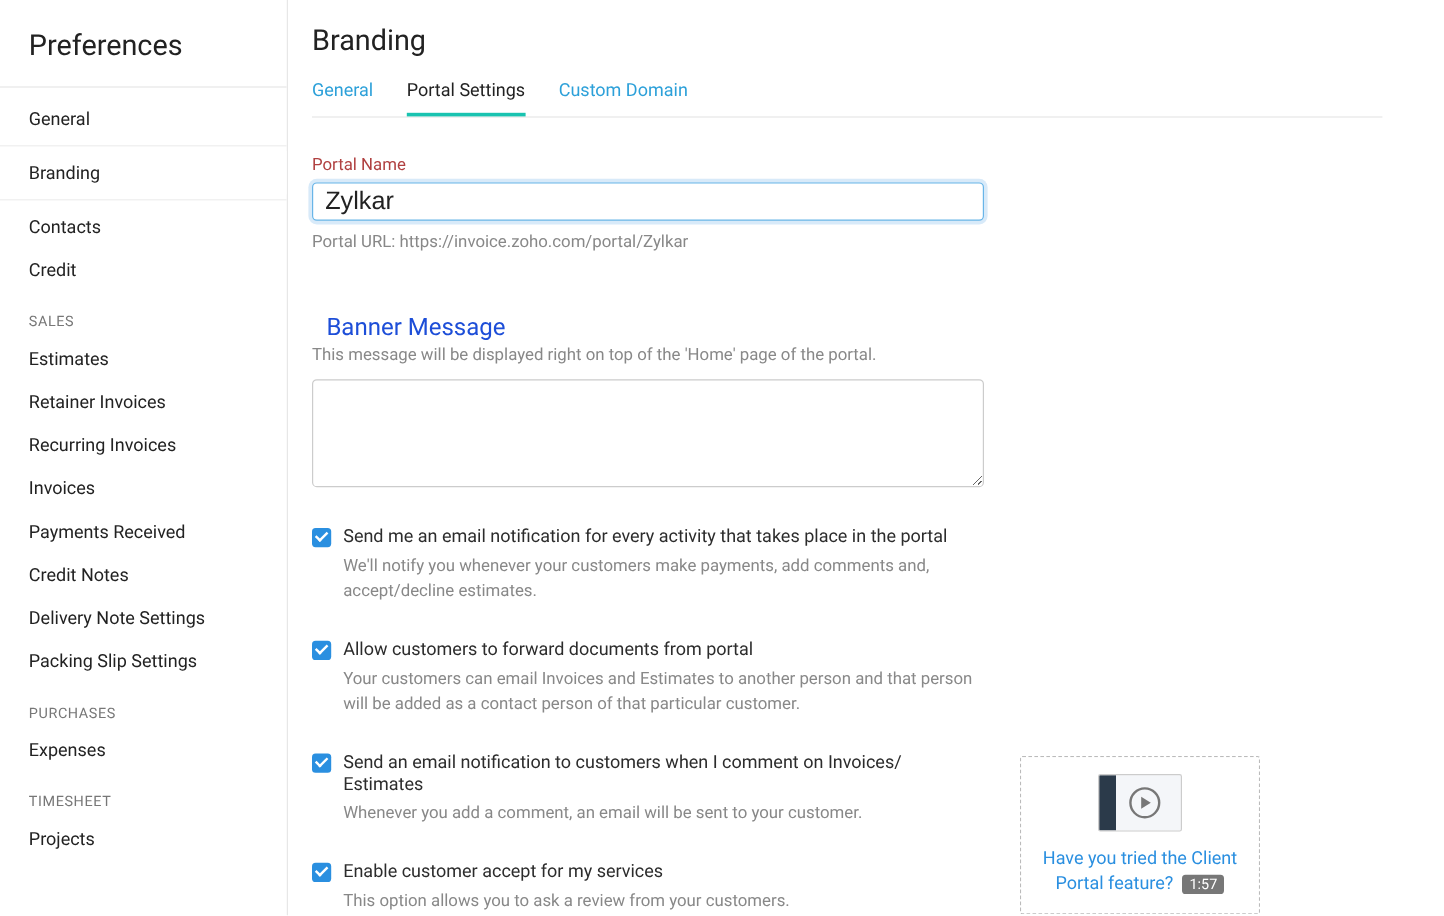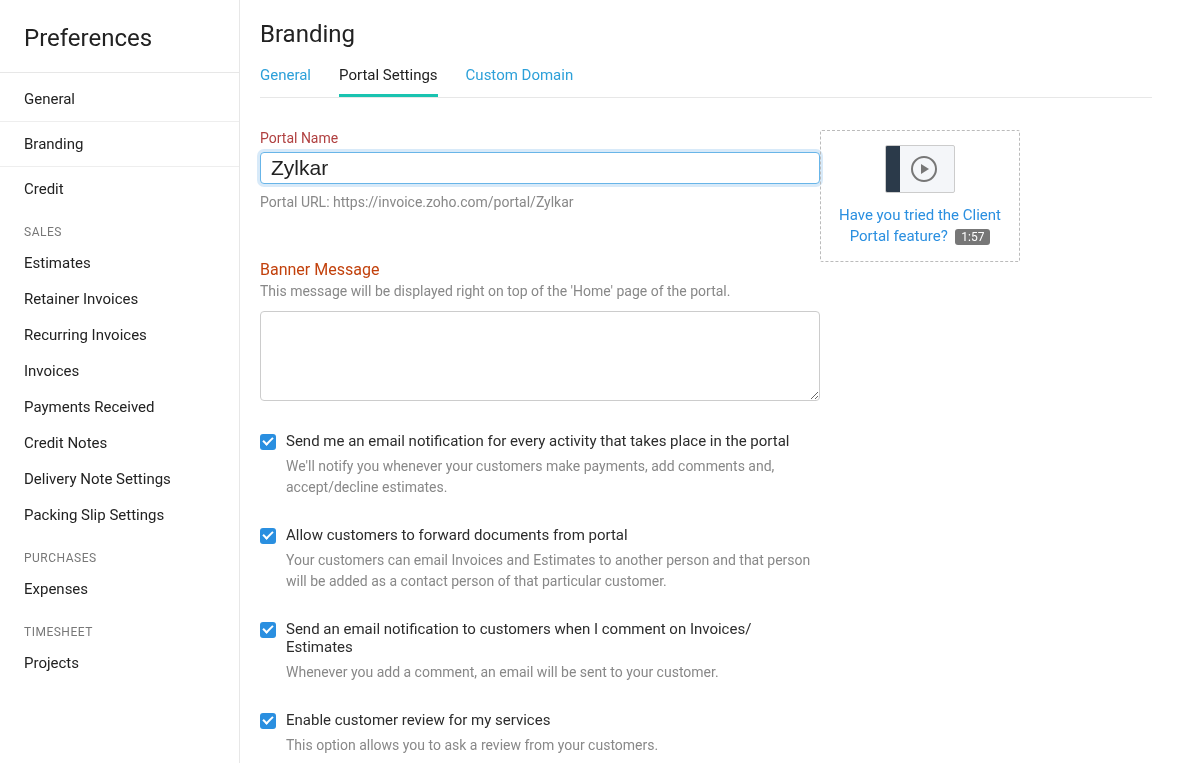--- a/index.html
+++ b/index.html
@@ -16,28 +16,28 @@
   .sidebar-item.active { background: #fff; }
   .divider { border: none; border-top: 1px solid #eee; margin: 4px 0; }
 
   
   .main { flex: 1; padding: 20px 30px 30px 20px; overflow-y: auto; position: relative; }
   .page-title { font-size: 24px; font-weight: 400; color: #222; margin-bottom: 18px; }
   .tabs { display: flex; gap: 28px; border-bottom: 1px solid #e7e7e7; margin-bottom: 32px; }
   .tab { padding: 0 0 10px 0; font-size: 15px; color: #2ca0d9; cursor: pointer; border-bottom: 3px solid transparent; }
   .tab.active { color: #222; border-bottom: 3px solid #19c3b0; }
 
-  .content-row { display: flex; align-items: flex-start; }
+  .content-row { display: flex; align-items: flex-end; gap: 30px; }
   .content-left { flex: 1; max-width: 560px; }
 
   .field-label { font-size: 14px; color: #b04040; margin-bottom: 6px; }
   .text-input { width: 100%; height: 32px; border: 1px solid #68b5e8; border-radius: 4px; box-shadow: 0 0 0 3px rgba(100,170,230,0.25); padding: 0 10px; font-size: 21px; color: #222; outline: none; }
   .hint { font-size: 14px; color: #888; margin-top: 10px; }
 
-  .section-label { font-size: 16px; color: #c2410c; margin-top: 50px; margin-bottom: 4px; }
+  .section-label { font-size: 20px; color: #1d4ed8; margin-top: 50px; margin-bottom: 4px; margin-left: 12px; }
   .section-hint { font-size: 14px; color: #888; margin-bottom: 12px; }
   .textarea { width: 100%; height: 90px; border: 1px solid #ccc; border-radius: 4px; padding: 8px; font-size: 14px; resize: both; }
 
   .checkbox-row { display: flex; align-items: flex-start; gap: 10px; margin-top: 28px; }
   .checkbox-row input[type=checkbox] { appearance: none; width: 16px; height: 16px; border-radius: 3px; background: #2a8fe0; position: relative; flex-shrink: 0; margin-top: 2px; cursor: pointer; }
   .checkbox-row input[type=checkbox]:checked::after { content: ""; position: absolute; left: 5px; top: 1px; width: 4px; height: 8px; border: solid #fff; border-width: 0 2px 2px 0; transform: rotate(45deg); }
   .checkbox-text { flex: 1; }
   .checkbox-label { font-size: 15px; color: #2c2c2c; }
   .checkbox-hint { font-size: 14px; color: #888; margin-top: 6px; line-height: 1.5; }
 
@@ -54,20 +54,21 @@
 
 <div class="app">
 
   <aside class="sidebar">
     <h1 class="sidebar-title">Preferences</h1>
 
     <div class="sidebar-item">General</div>
     <hr class="divider">
     <div class="sidebar-item active">Branding</div>
     <hr class="divider">
+    <div class="sidebar-item">Contacts</div>
     <div class="sidebar-item">Credit</div>
 
     <div class="sidebar-section-label">SALES</div>
     <div class="sidebar-item">Estimates</div>
     <div class="sidebar-item">Retainer Invoices</div>
     <div class="sidebar-item">Recurring Invoices</div>
     <div class="sidebar-item">Invoices</div>
     <div class="sidebar-item">Payments Received</div>
     <div class="sidebar-item">Credit Notes</div>
     <div class="sidebar-item">Delivery Note Settings</div>
@@ -119,21 +120,21 @@
           <input type="checkbox" checked="" style="">
           <div class="checkbox-text">
             <div class="checkbox-label">Send an email notification to customers when I comment on Invoices/ Estimates</div>
             <div class="checkbox-hint">Whenever you add a comment, an email will be sent to your customer.</div>
           </div>
         </div>
 
         <div class="checkbox-row">
           <input type="checkbox" checked="" style="">
           <div class="checkbox-text">
-            <div class="checkbox-label">Enable customer review for my services</div>
+            <div class="checkbox-label">Enable customer accept for my services</div>
             <div class="checkbox-hint">This option allows you to ask a review from your customers.</div>
           </div>
         </div>
       </div>
 
       <aside class="promo">
         <div class="promo-thumb">
           <span class="play"></span>
         </div>
         <span class="promo-link">Have you tried the Client Portal feature?</span>

